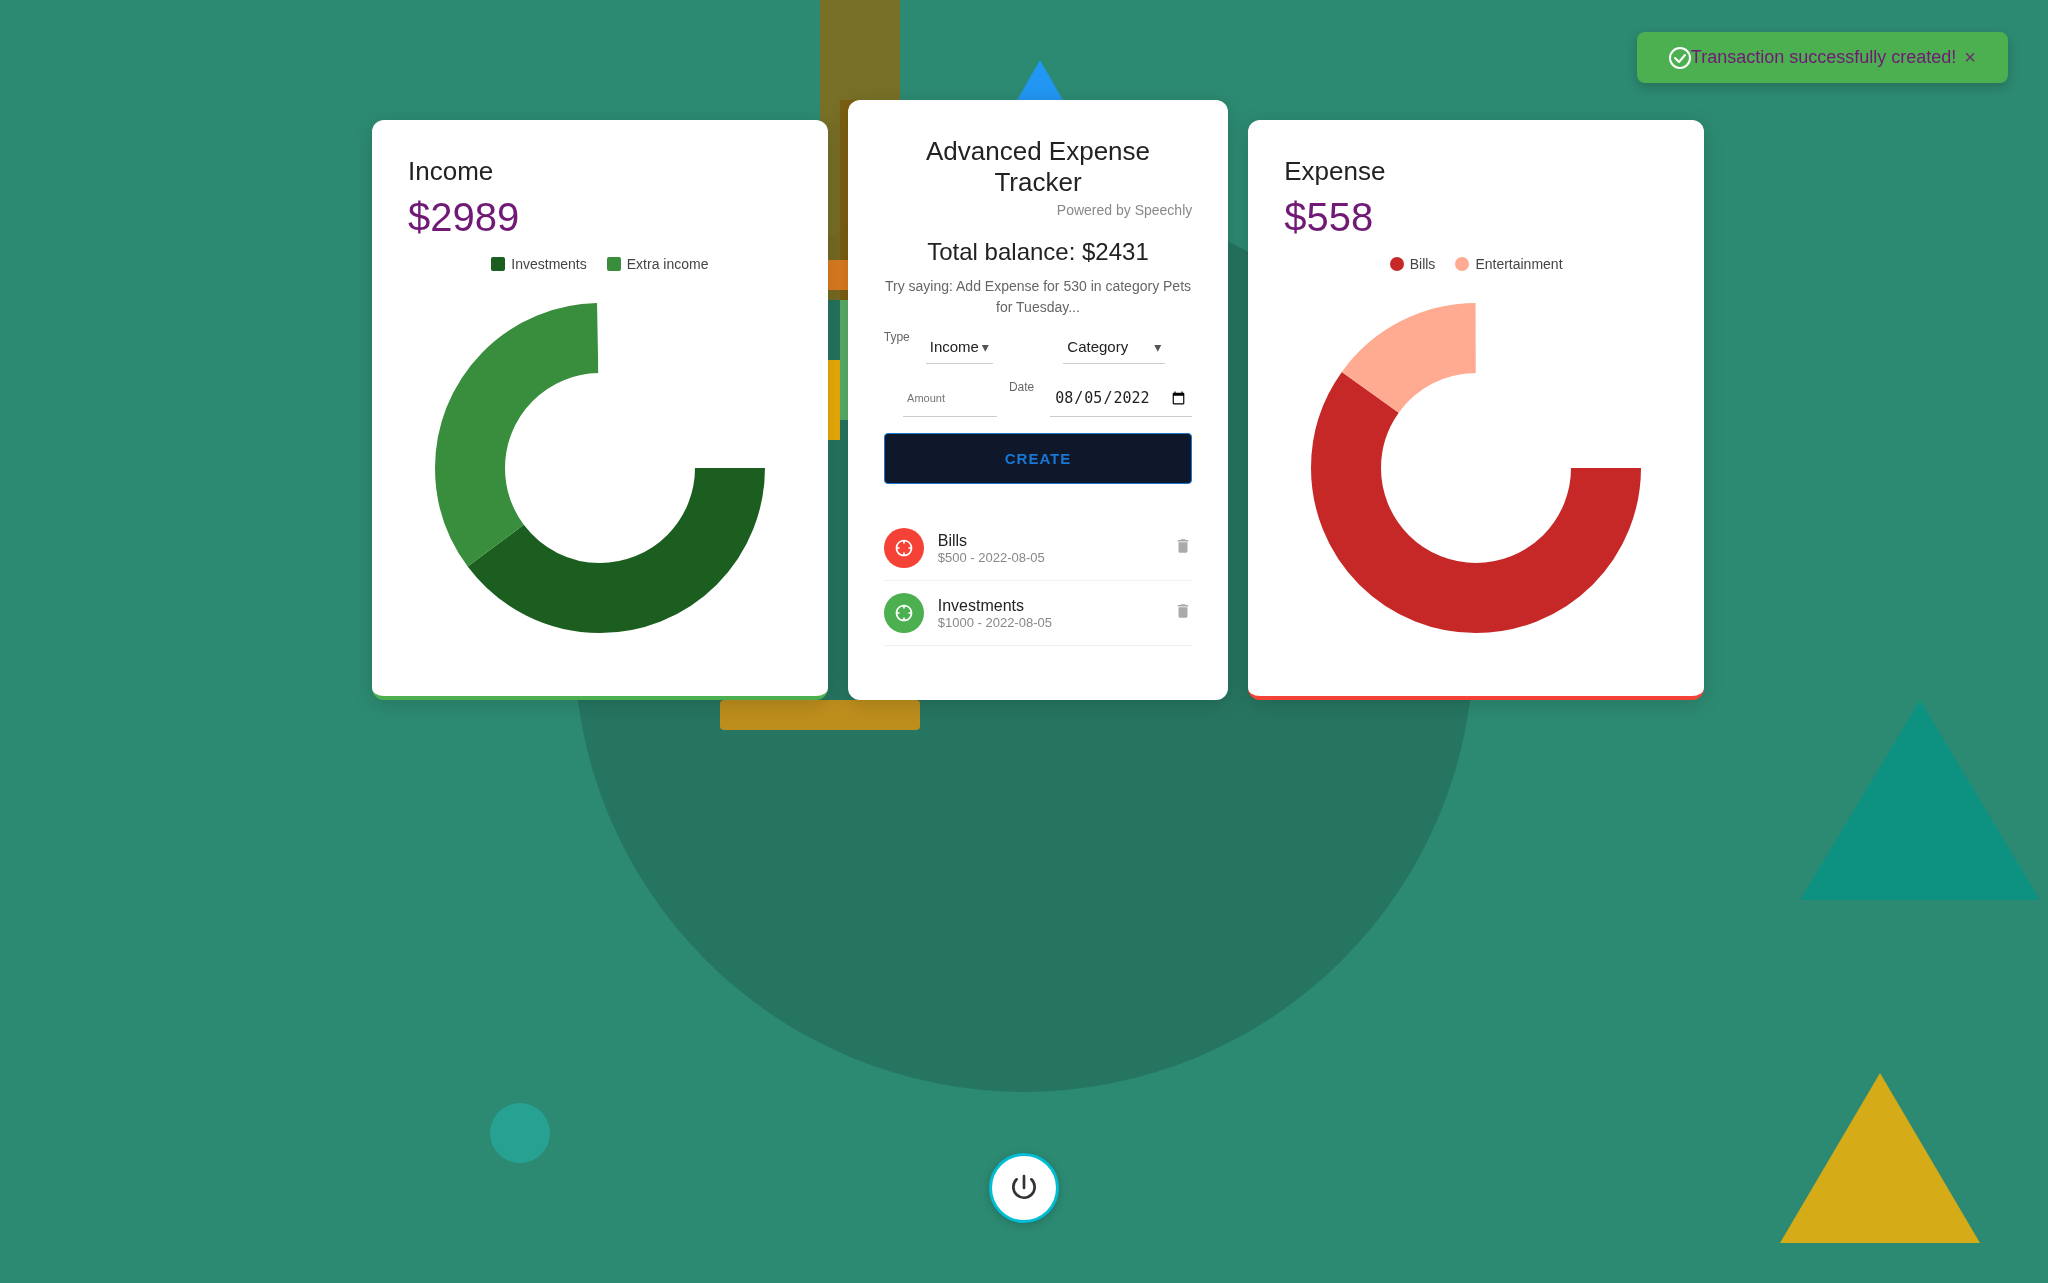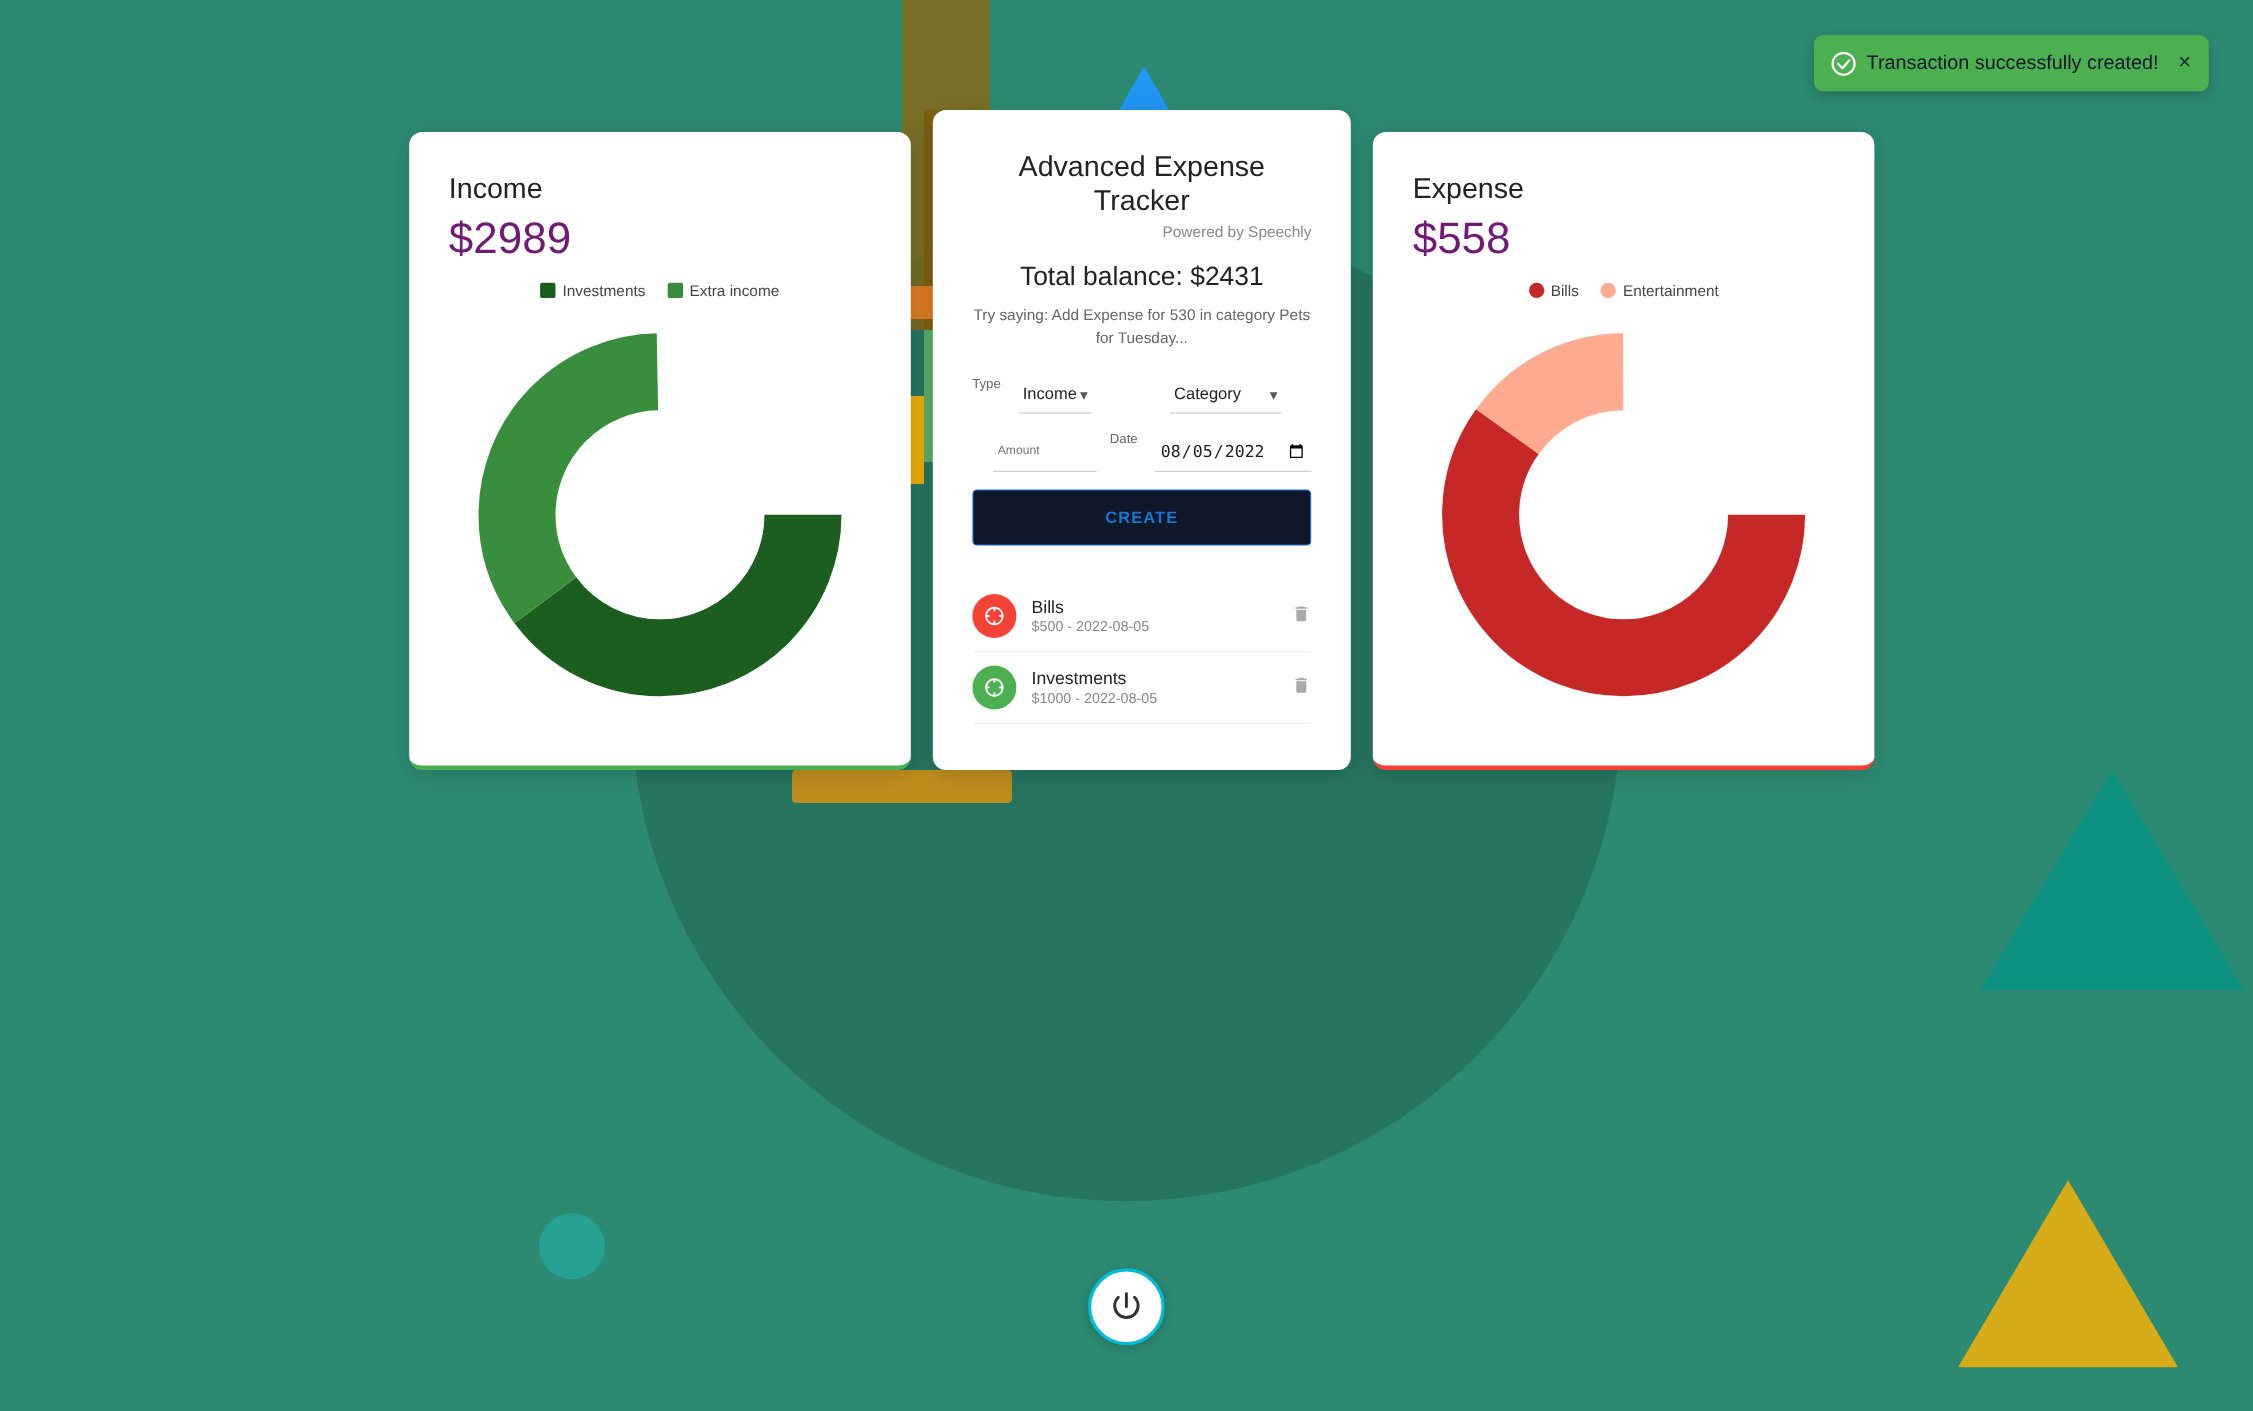--- a/index.html
+++ b/index.html
@@ -23,26 +23,25 @@
       left: 50%;
       transform: translate(-50%, -50%);
     }
 
     
     .toast {
       position: absolute;
       top: 32px;
       right: 40px;
       background: #4caf50;
-      color: #0f172a;
-      padding: 14px 16px;
+      color: #701a75;
+      padding: 14px 32px;
       border-radius: 8px;
       display: flex;
       align-items: center;
-      gap: 10px;
       font-size: 18px;
       font-weight: 500;
       z-index: 100;
       box-shadow: 0 4px 12px rgba(0,0,0,0.2);
     }
     .toast-check {
       width: 22px;
       height: 22px;
       border: 2px solid white;
       border-radius: 50%;
@@ -155,21 +154,21 @@
       font-size: 24px;
       font-weight: 500;
       color: #222;
       text-align: center;
       margin-bottom: 10px;
     }
     .try-saying {
       font-size: 14px;
       color: #666;
       text-align: center;
-      margin-bottom: 24px;
+      margin-bottom: 12px;
       line-height: 1.5;
     }
 
     
     .form-row {
       display: flex;
       gap: 12px;
       margin-bottom: 16px;
     }
     .form-group {

